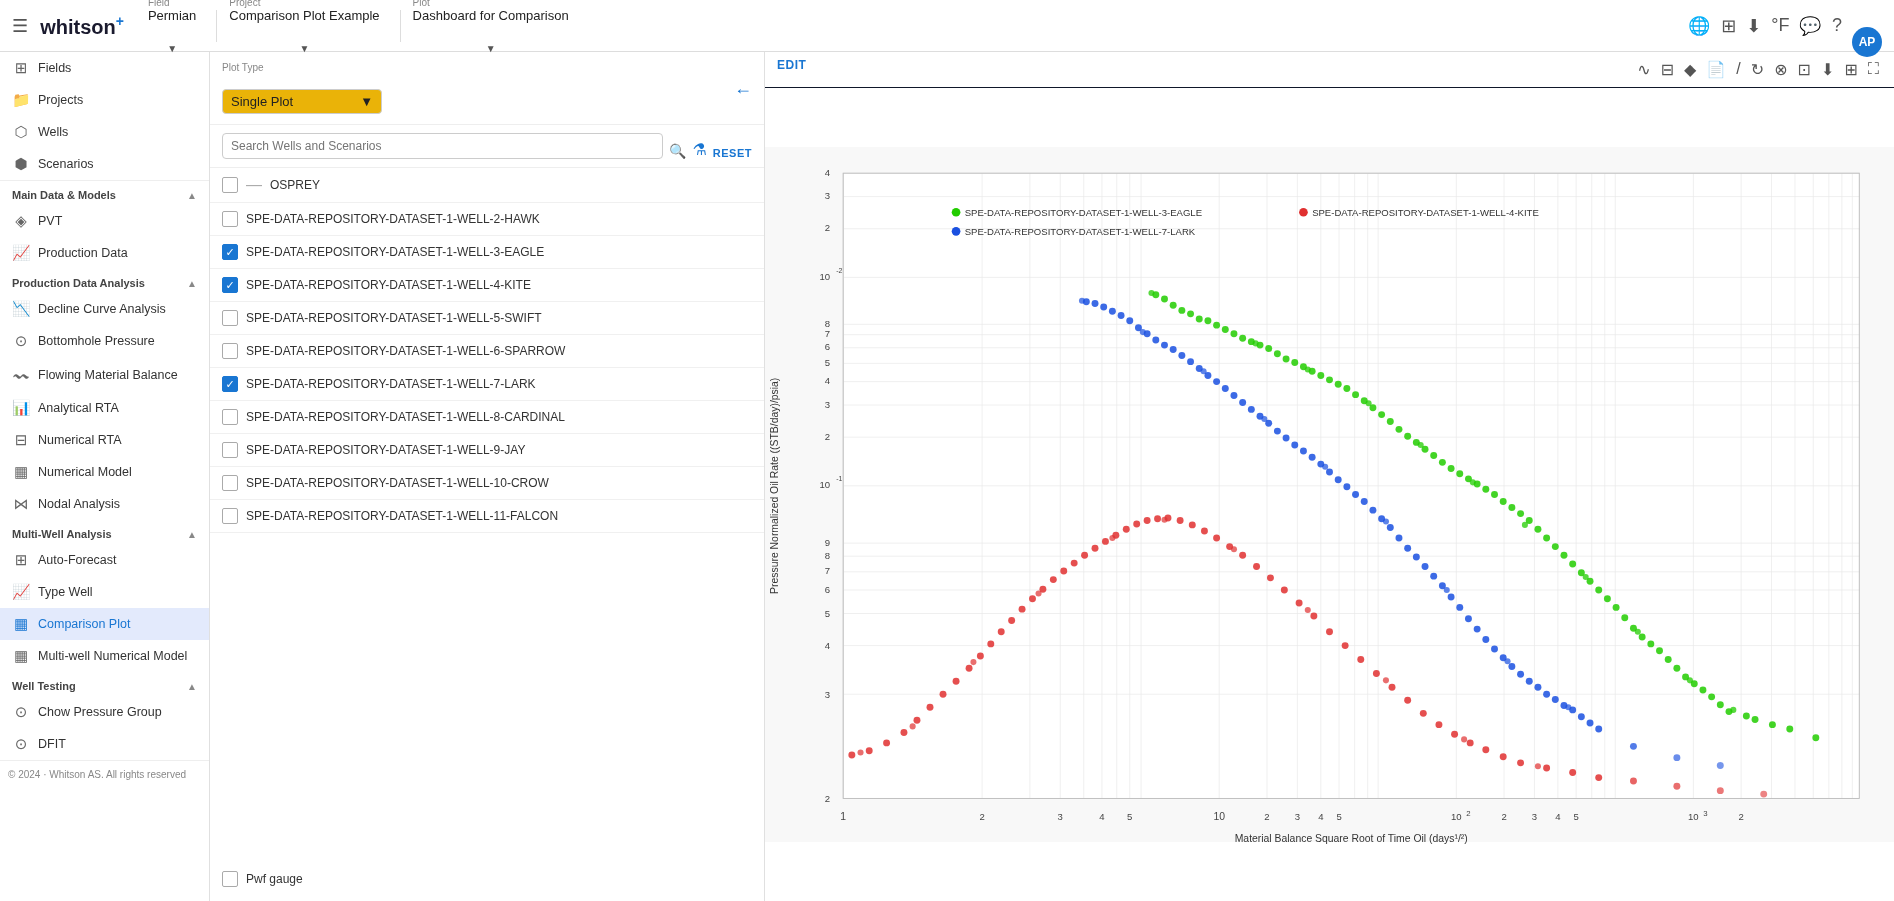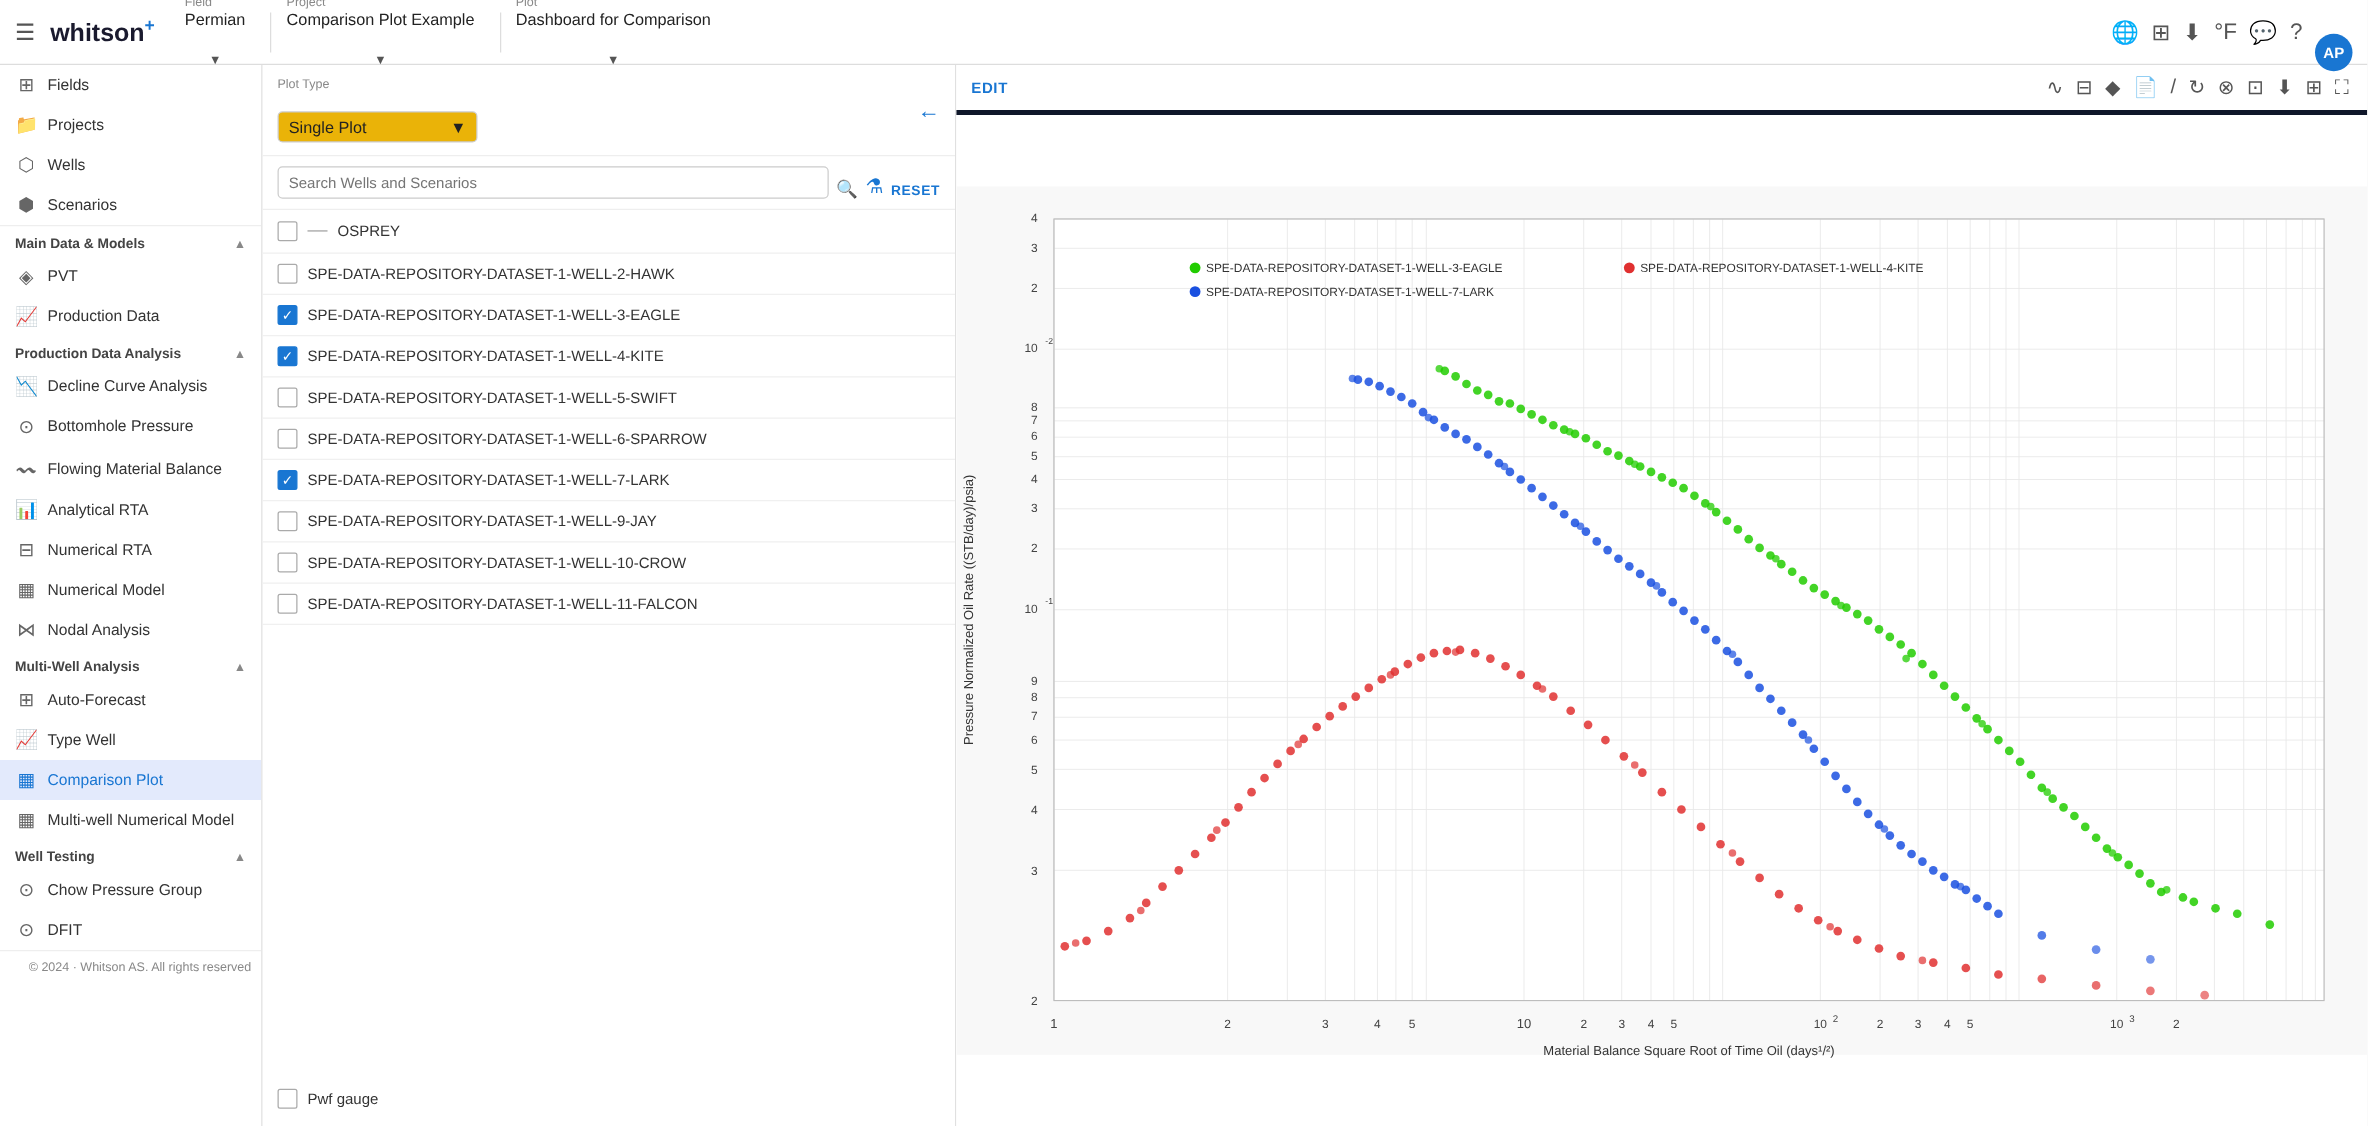--- a/index.html
+++ b/index.html
@@ -48,21 +48,21 @@
 
     .sidebar-section { padding: 0; }
     .sidebar-section-header { display: flex; align-items: center; justify-content: space-between; padding: 8px 12px 4px 12px; font-size: 11px; font-weight: 600; color: #444; cursor: pointer; }
     .sidebar-section-header .chevron { font-size: 10px; color: #888; }
 
     .sidebar-item { display: flex; align-items: center; gap: 8px; padding: 7px 12px; cursor: pointer; color: #333; font-size: 12.5px; }
     .sidebar-item.active { background: #e3eafc; color: #1976d2; }
     .sidebar-item .item-icon { font-size: 15px; color: #666; width: 18px; text-align: center; }
     .sidebar-item.active .item-icon { color: #1976d2; }
 
-    .sidebar-footer { padding: 8px; border-top: 1px solid #eee; font-size: 10px; color: #888; text-align: right; }
+    .sidebar-footer { padding: 8px; border-top: 1px solid #eee; font-size: 10px; color: #888; text-align: left; }
 
     
     .content-area { display: flex; flex: 1; overflow: hidden; }
 
     
     .left-panel {
       width: 555px;
       background: #fff;
       border-right: 1px solid #e0e0e0;
       display: flex;
@@ -102,21 +102,21 @@
 
     
     .chart-area {
       flex: 1;
       background: #fff;
       display: flex;
       flex-direction: column;
       overflow: hidden;
     }
 
-    .chart-toolbar { padding: 6px 12px; border-bottom: 4px solid #0f172a; display: flex; align-items: center; gap: 4px; }
+    .chart-toolbar { padding: 6px 12px; border-bottom: 1px solid #0f172a; display: flex; gap: 4px; }
     .edit-btn { font-size: 12px; color: #1976d2; font-weight: 600; cursor: pointer; letter-spacing: 0.5px; margin-right: auto; }
     .chart-tool-icon { font-size: 16px; color: #555; cursor: pointer; padding: 2px 3px; border-radius: 3px; }
 
     .chart-container { flex: 1; position: relative; overflow: hidden; }
     .chart-svg { width: 100%; height: 100%; }
   </style>
 </head>
 <body>
 
 <div class="topbar">
@@ -325,20 +325,24 @@
         <div class="well-item">
           <div class="well-checkbox"></div>
           <span class="well-name">SPE-DATA-REPOSITORY-DATASET-1-WELL-6-SPARROW</span>
         </div>
 
         <div class="well-item">
           <div class="well-checkbox checked"></div>
           <span class="well-name">SPE-DATA-REPOSITORY-DATASET-1-WELL-7-LARK</span>
         </div>
 
+        <div class="well-item">
+          <div class="well-checkbox"></div>
+          <span class="well-name">SPE-DATA-REPOSITORY-DATASET-1-WELL-8-CARDINAL</span>
+        </div>
 
         <div class="well-item">
           <div class="well-checkbox"></div>
           <span class="well-name">SPE-DATA-REPOSITORY-DATASET-1-WELL-9-JAY</span>
         </div>
 
         <div class="well-item">
           <div class="well-checkbox"></div>
           <span class="well-name">SPE-DATA-REPOSITORY-DATASET-1-WELL-10-CROW</span>
         </div>

